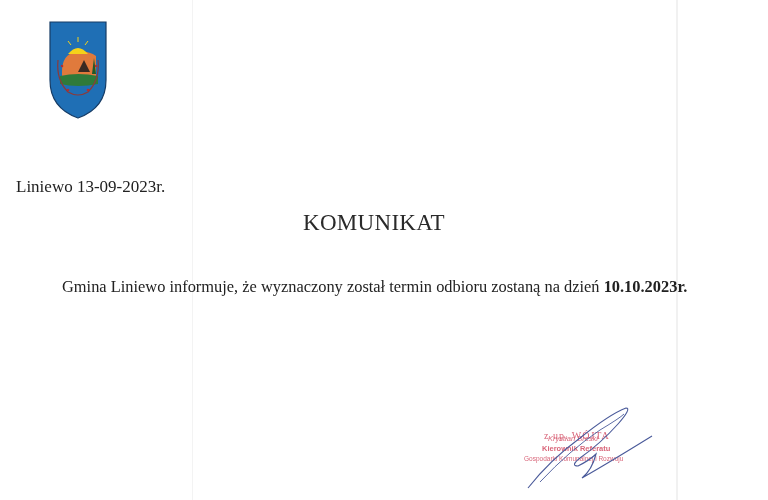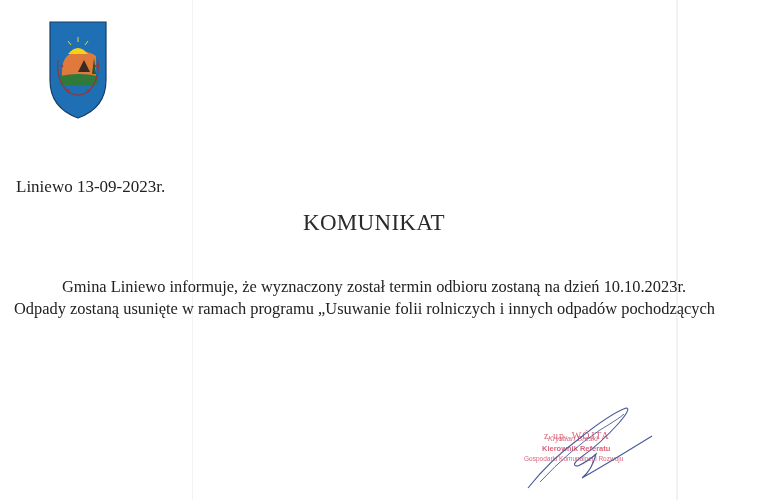--- a/index.html
+++ b/index.html
@@ -10,21 +10,21 @@
     color: #222222;
   }
   .fold-line-left { position: absolute; left: 192px; top: 0; width: 1px; height: 500px; background: #f3f3f3; }
   .fold-line-right { position: absolute; left: 676px; top: 0; width: 2px; height: 500px; background: #f1f1f1; }
   .crest { position: absolute; left: 48px; top: 20px; width: 60px; height: 100px; }
   .place-date { position: absolute; left: 16px; top: 148px; font-size: 17px; white-space: nowrap; margin-top: 29px; }
   .title { position: absolute; left: 0; width: 748px; top: 210px; text-align: center; font-size: 23px; letter-spacing: 0.3px; color: #2a2a2a; }
   .body-text { position: absolute; left: 14px; top: 276px; width: 740px; font-size: 16.4px; line-height: 21.6px; color: #222; }
   .body-text .line { display: block; white-space: nowrap; }
   .body-text .indent { padding-left: 48px; }
-  .body-text b { font-weight: normal; }
+  .body-text b { font-weight: bold; }
   .stamp { position: absolute; left: 518px; top: 414px; width: 130px; height: 60px; }
   .stamp .s1 { position: absolute; left: 26px; top: 16px; font-size: 10px; color: #d9667a; letter-spacing: 1px; font-weight: normal; white-space: nowrap; }
   .stamp .s2 { position: absolute; left: 30px; top: 20px; font-size: 7.5px; color: #d9667a; font-family: "Liberation Sans", sans-serif; font-style: italic; white-space: nowrap; }
   .stamp .s3 { position: absolute; left: 24px; top: 30px; font-size: 7.5px; color: #d9667a; font-family: "Liberation Sans", sans-serif; font-weight: bold; white-space: nowrap; }
   .stamp .s4 { position: absolute; left: 6px; top: 41px; font-size: 6.5px; color: #d9667a; font-family: "Liberation Sans", sans-serif; white-space: nowrap; }
   .signature { position: absolute; left: 520px; top: 400px; width: 150px; height: 95px; }
 </style>
 </head>
 <body>
 
@@ -51,21 +51,20 @@
     <circle cx="48" cy="46" r="1.3" fill="#b03030"></circle>
   </svg>
 </div>
 
 <div class="place-date">Liniewo 13-09-2023r.</div>
 
 <div class="title">KOMUNIKAT</div>
 
 <div class="body-text">
   <span class="line indent"><span>Gmina Liniewo informuje, że wyznaczony został termin odbioru zostaną na dzień </span><b>10.10.2023r.</b></span>
-  <span class="line">Odpady zostaną usunięte w ramach programu „Usuwanie folii rolniczych i innych odpadów pochodzących</span>
 </div>
 
 <div class="stamp">
   <div class="s1">z up. WÓJTA</div>
   <div class="s2">Krystian Breski</div>
   <div class="s3">Kierownik Referatu</div>
   <div class="s4">Gospodarki Komunalnej i Rozwoju</div>
 </div>
 
 <div class="signature">

